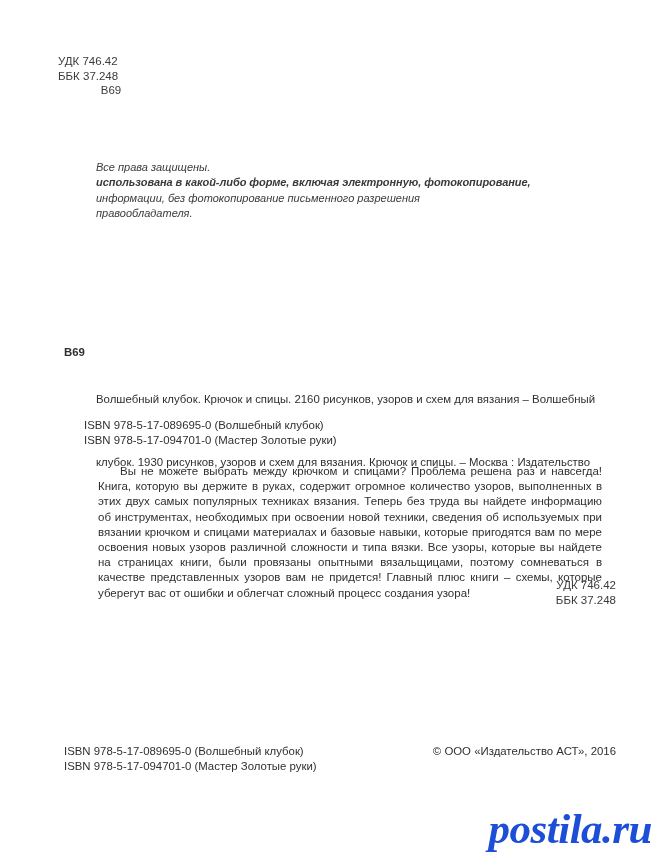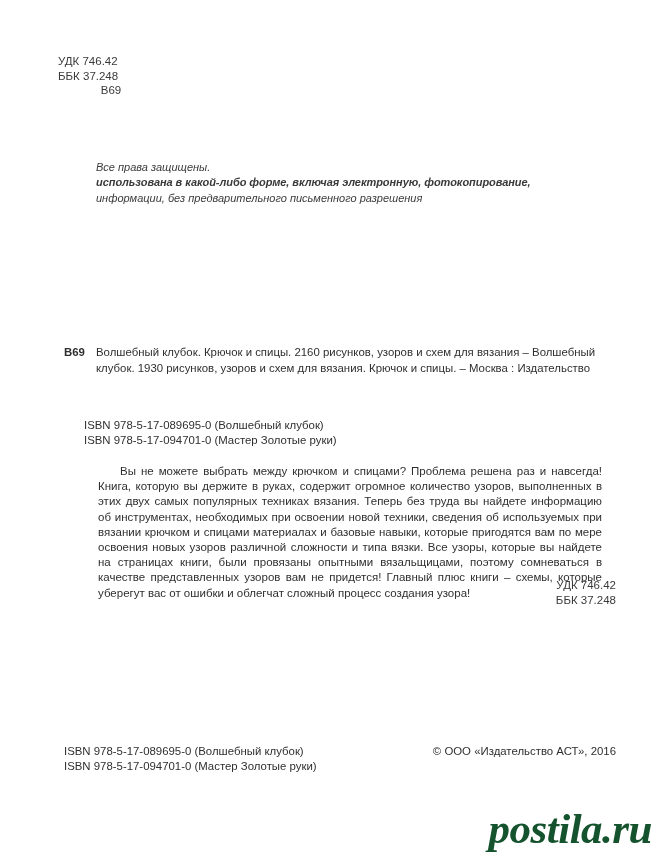--- a/index.html
+++ b/index.html
@@ -76,21 +76,21 @@
   }
   .bib-sigil {
     font-weight: bold;
     flex: 0 0 auto;
     width: 32px;
     white-space: nowrap;
   }
   .bib-text {
     flex: 1 1 auto;
   }
-  .bib-text div { white-space: nowrap; }
+  .bib-text div { white-space: nowrap; margin-top: 47px; }
 
   
   .isbn-top {
     position: absolute;
     left: 84px;
     top: 418px;
     font-size: 11.4px;
     line-height: 15.4px;
     color: #2f2f2f;
   }
@@ -144,40 +144,41 @@
   
   .watermark {
     position: absolute;
     right: 8px;
     bottom: 16px;
     font-family: "Liberation Serif", "DejaVu Serif", serif;
     font-style: italic;
     font-weight: bold;
     font-size: 43px;
     letter-spacing: -0.5px;
-    color: #14532d;
+    color: #1d4ed8;
     line-height: 1;
     user-select: none;
   }
 </style>
 </head>
 <body>
 
 <div class="page">
 
   <div class="classification">
     <div class="udk">УДК 746.42</div>
     <div class="bbk">ББК 37.248</div>
     <div class="code">В69</div>
   </div>
 
   <div class="rights">
     <div class="l1">Все права защищены.</div>
     <div class="l3">использована в какой-либо форме, включая электронную, фотокопирование,</div>
-    <div class="l5">информации, без предварительного письменного разрешения</div>
+    <div class="l5">информации, без фотокопирование письменного разрешения</div>
+    <div class="l6">правообладателя.</div>
   </div>
 
   <div class="bib">
     <div class="bib-row">
       <div class="bib-sigil">В69</div>
       <div class="bib-text">
         <div>Волшебный клубок. Крючок и спицы. 2160 рисунков, узоров и схем для вязания – Волшебный</div>
         <div>клубок. 1930 рисунков, узоров и схем для вязания. Крючок и спицы.  – Москва : Издательство</div>
       </div>
     </div>

